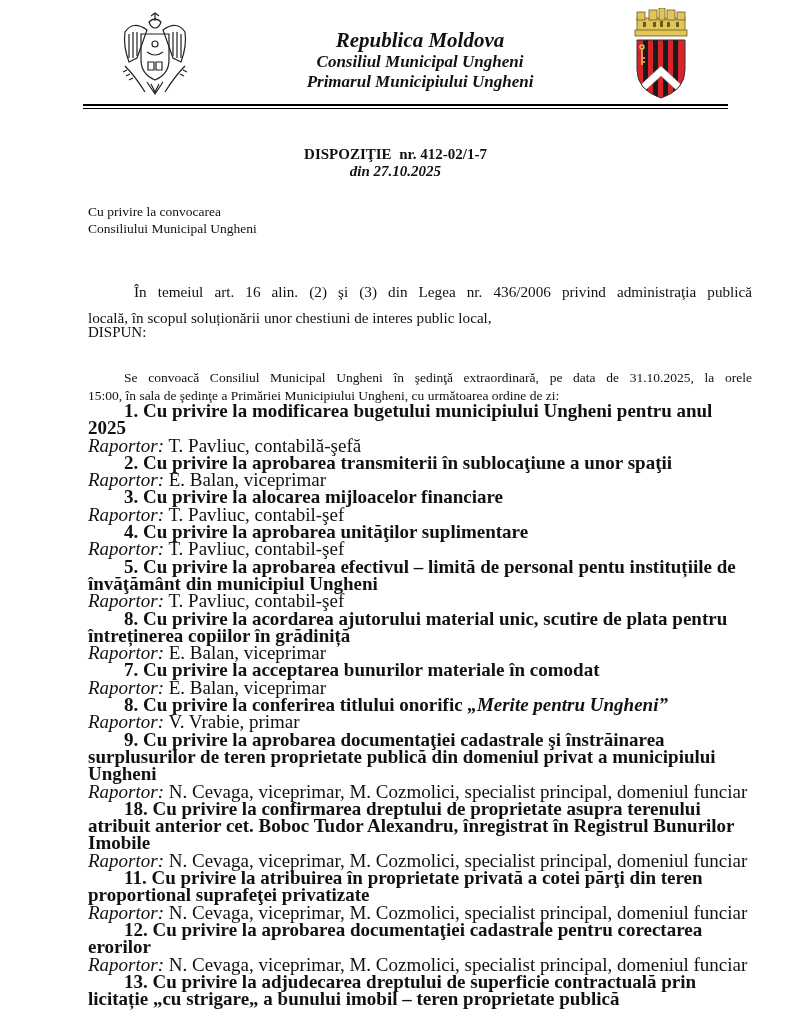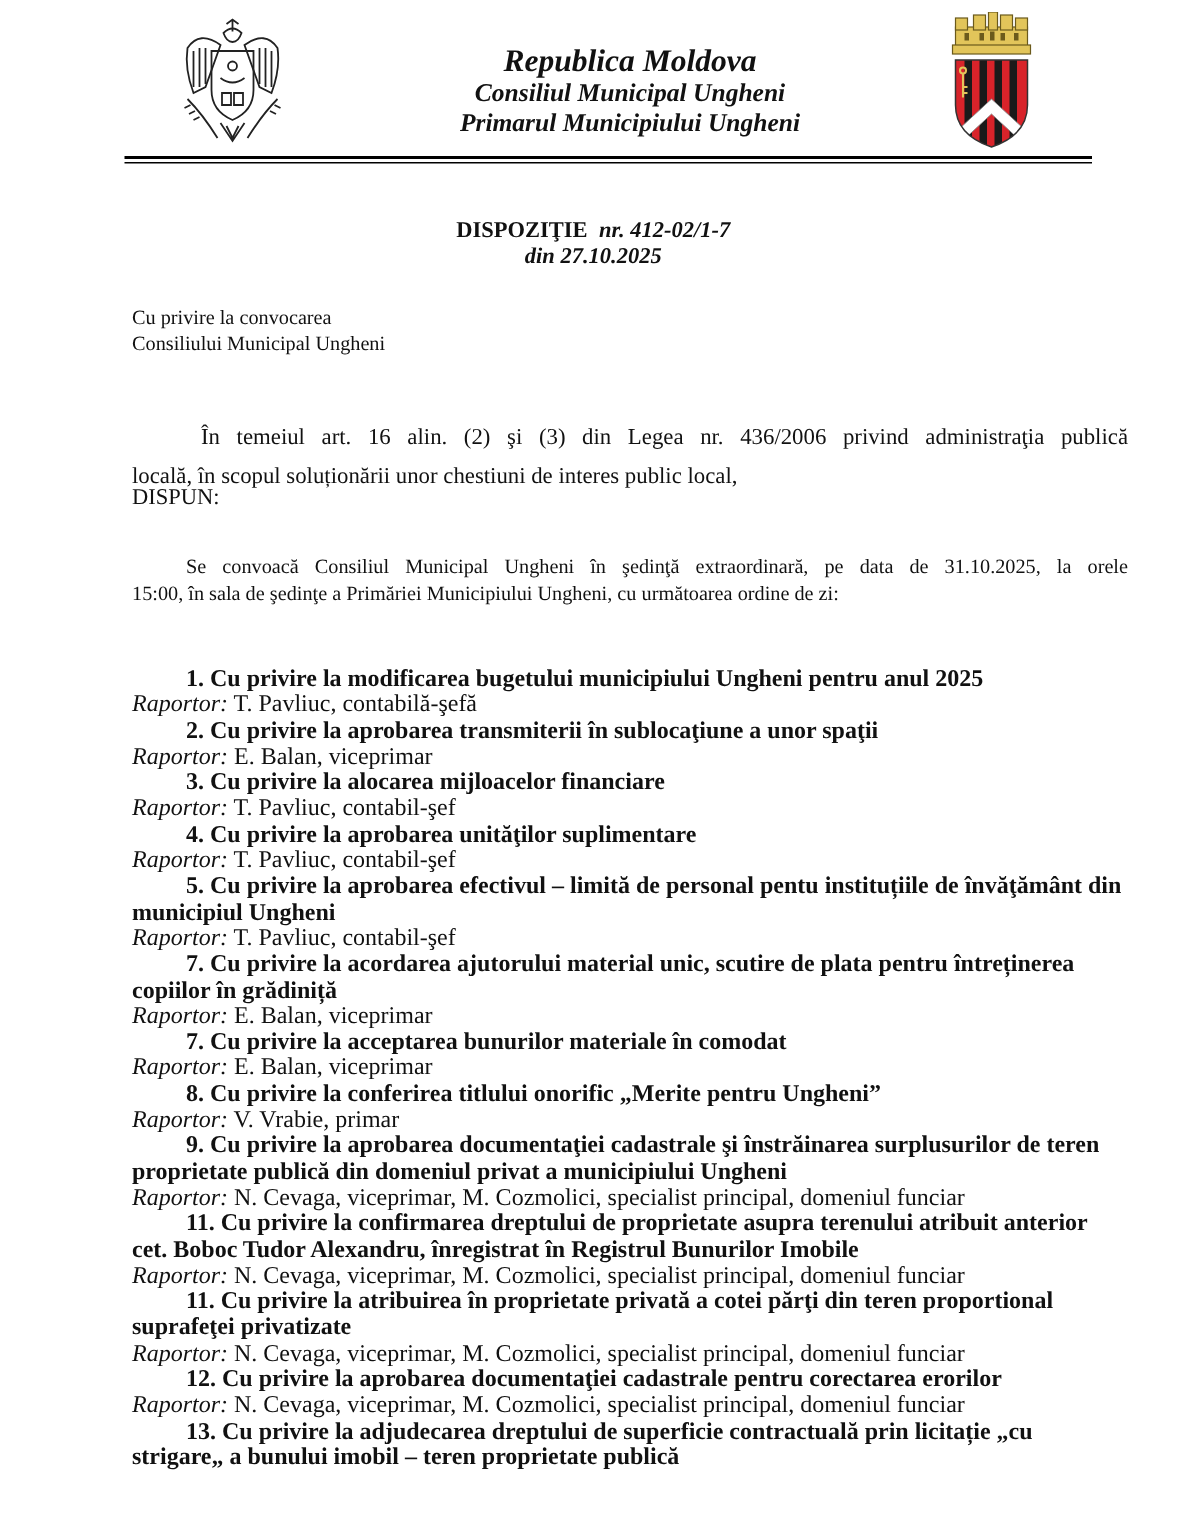--- a/index.html
+++ b/index.html
@@ -23,21 +23,21 @@
   .divider.thin { top: 108px; height: 1px; }
   .address {
     position: absolute; left: 88px; top: 117px; font-size: 11.5px; color: #222;
   }
 
   
   .doc-title {
     position: absolute; left: 0; width: 791px; top: 146px; text-align: center;
     font-size: 15px; line-height: 17px; font-weight: bold;
   }
-  .doc-title .nr { font-style: italic; font-weight: bold; }
+  .doc-title .nr { font-weight: bold; }
   .doc-title .date { font-style: italic; }
 
   .subject {
     position: absolute; left: 88px; top: 203px; font-size: 13.5px; font-weight: normal; line-height: 17px;
   }
 
   .preamble {
     position: absolute; left: 88px; top: 255px; width: 664px;
     font-size: 15.2px; line-height: 26px; text-align: justify; text-align-last: left; margin-top: 24px;
   }
@@ -46,25 +46,25 @@
 
   .dispun { position: absolute; left: 88px; top: 324px; font-size: 15px; font-weight: normal; }
 
   .convene {
     position: absolute; left: 88px; top: 369px; width: 664px;
     font-size: 13.5px; line-height: 18px;
   }
   .convene .line1 { display: block; text-align: justify; text-align-last: justify; text-indent: 36px; }
 
   .agenda {
-    position: absolute; left: 88px; top: 444px; width: 664px;
-    font-size: 16px; line-height: 17.3px;
+    position: absolute; left: 88px; top: 402px; width: 664px;
+    font-size: 19px; line-height: 17.3px;
   }
   .agenda-item .title { font-weight: bold; text-indent: 36px; }
-  .agenda-item .title .italic-part { }
+  .agenda-item .title .italic-part { font-style: italic; }
   .agenda-item .raportor .label { font-style: italic; }
 </style>
 </head>
 <body>
 
 <div class="page">
 
   <svg class="emblem-left" viewBox="0 0 76 88">
     <g fill="none" stroke="#222" stroke-width="1.2">
 
@@ -177,37 +177,37 @@
     </div>
     <div class="agenda-item">
       <div class="title">4. Cu privire la aprobarea unităţilor suplimentare</div>
       <div class="raportor"><span class="label">Raportor:</span><span> T. Pavliuc, contabil-şef</span></div>
     </div>
     <div class="agenda-item">
       <div class="title">5. Cu privire la aprobarea efectivul – limită de personal pentu instituțiile de învăţământ din municipiul Ungheni</div>
       <div class="raportor"><span class="label">Raportor:</span><span> T. Pavliuc, contabil-şef</span></div>
     </div>
     <div class="agenda-item">
-      <div class="title">7. Cu privire la acordarea ajutorului material unic, scutire de plata pentru întreținerea copiilor în grădiniță</div>
+      <div class="title">8. Cu privire la acordarea ajutorului material unic, scutire de plata pentru întreținerea copiilor în grădiniță</div>
       <div class="raportor"><span class="label">Raportor:</span><span> E. Balan, viceprimar</span></div>
     </div>
     <div class="agenda-item">
       <div class="title">7. Cu privire la acceptarea bunurilor materiale în comodat</div>
       <div class="raportor"><span class="label">Raportor:</span><span> E. Balan, viceprimar</span></div>
     </div>
     <div class="agenda-item">
       <div class="title"><span>8. Cu privire la conferirea titlului onorific </span><span class="italic-part">„Merite pentru Ungheni”</span></div>
       <div class="raportor"><span class="label">Raportor:</span><span> V. Vrabie, primar</span></div>
     </div>
     <div class="agenda-item">
       <div class="title">9. Cu privire la aprobarea documentaţiei cadastrale şi înstrăinarea surplusurilor de teren proprietate publică din domeniul privat a municipiului Ungheni</div>
       <div class="raportor"><span class="label">Raportor:</span><span> N. Cevaga, viceprimar, M. Cozmolici, specialist principal, domeniul funciar</span></div>
     </div>
     <div class="agenda-item">
-      <div class="title">11. Cu privire la confirmarea dreptului de proprietate asupra terenului atribuit anterior cet. Boboc Tudor Alexandru, înregistrat în Registrul Bunurilor Imobile</div>
+      <div class="title">18. Cu privire la confirmarea dreptului de proprietate asupra terenului atribuit anterior cet. Boboc Tudor Alexandru, înregistrat în Registrul Bunurilor Imobile</div>
       <div class="raportor"><span class="label">Raportor:</span><span> N. Cevaga, viceprimar, M. Cozmolici, specialist principal, domeniul funciar</span></div>
     </div>
     <div class="agenda-item">
       <div class="title">11. Cu privire la atribuirea în proprietate privată a cotei părţi din teren proportional suprafeţei privatizate</div>
       <div class="raportor"><span class="label">Raportor:</span><span> N. Cevaga, viceprimar, M. Cozmolici, specialist principal, domeniul funciar</span></div>
     </div>
     <div class="agenda-item">
       <div class="title">12. Cu privire la aprobarea documentaţiei cadastrale pentru corectarea erorilor</div>
       <div class="raportor"><span class="label">Raportor:</span><span> N. Cevaga, viceprimar, M. Cozmolici, specialist principal, domeniul funciar</span></div>
     </div>

